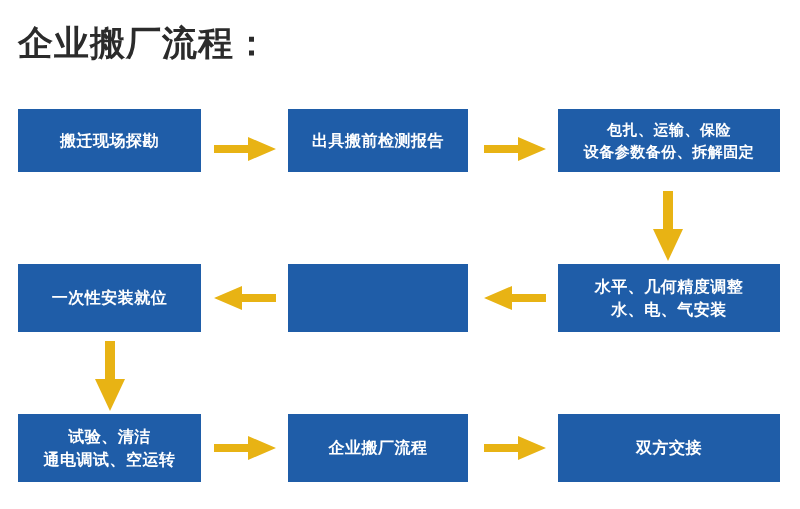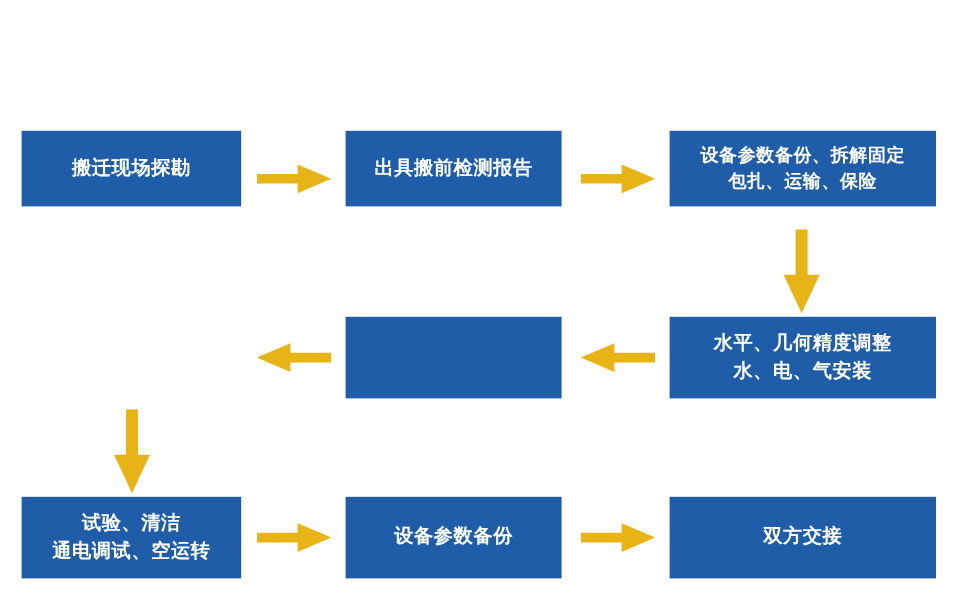--- a/index.html
+++ b/index.html
@@ -84,20 +84,21 @@
 
   
   .arr-v-right { left: 650px; top: 191px; }
   .arr-v-left  { left: 92px;  top: 341px; }
 </style>
 </head>
 <body>
 
 <div id="canvas">
 
+  <div class="title">企业搬厂流程：</div>
 
   <div class="node row1 colA">
     <div>
       <span class="line">搬迁现场探勘</span>
     </div>
   </div>
 
   <div class="arrow arr-h1-1">
     <svg width="62" height="30" viewBox="0 0 62 30">
       <path d="M0 11 L34 11 L34 3 L62 15 L34 27 L34 19 L0 19 Z" fill="#e8b314"></path>
@@ -111,31 +112,36 @@
   </div>
 
   <div class="arrow arr-h1-2">
     <svg width="62" height="30" viewBox="0 0 62 30">
       <path d="M0 11 L34 11 L34 3 L62 15 L34 27 L34 19 L0 19 Z" fill="#e8b314"></path>
     </svg>
   </div>
 
   <div class="node row1 colC small-text">
     <div>
+      <span class="line">包扎、运输、保险</span>
       <span class="line">设备参数备份、拆解固定</span>
-      <span class="line">包扎、运输、保险</span>
     </div>
   </div>
 
   <div class="arrow arr-v-right">
     <svg width="36" height="70" viewBox="0 0 36 70">
       <path d="M13 0 L23 0 L23 38 L33 38 L18 70 L3 38 L13 38 Z" fill="#e8b314"></path>
     </svg>
   </div>
 
+  <div class="node row2 colA">
+    <div>
+      <span class="line">一次性安装就位</span>
+    </div>
+  </div>
 
   <div class="arrow arr-h2-1">
     <svg width="62" height="30" viewBox="0 0 62 30">
       <path d="M62 11 L28 11 L28 3 L0 15 L28 27 L28 19 L62 19 Z" fill="#e8b314"></path>
     </svg>
   </div>
 
   <div class="node row2 colB">
     <div>
     </div>
@@ -168,21 +174,21 @@
   </div>
 
   <div class="arrow arr-h3-1">
     <svg width="62" height="30" viewBox="0 0 62 30">
       <path d="M0 11 L34 11 L34 3 L62 15 L34 27 L34 19 L0 19 Z" fill="#e8b314"></path>
     </svg>
   </div>
 
   <div class="node row3 colB">
     <div>
-      <span class="line">设备参数备份</span>
+      <span class="line">企业搬厂流程</span>
     </div>
   </div>
 
   <div class="arrow arr-h3-2">
     <svg width="62" height="30" viewBox="0 0 62 30">
       <path d="M0 11 L34 11 L34 3 L62 15 L34 27 L34 19 L0 19 Z" fill="#e8b314"></path>
     </svg>
   </div>
 
   <div class="node row3 colC">

